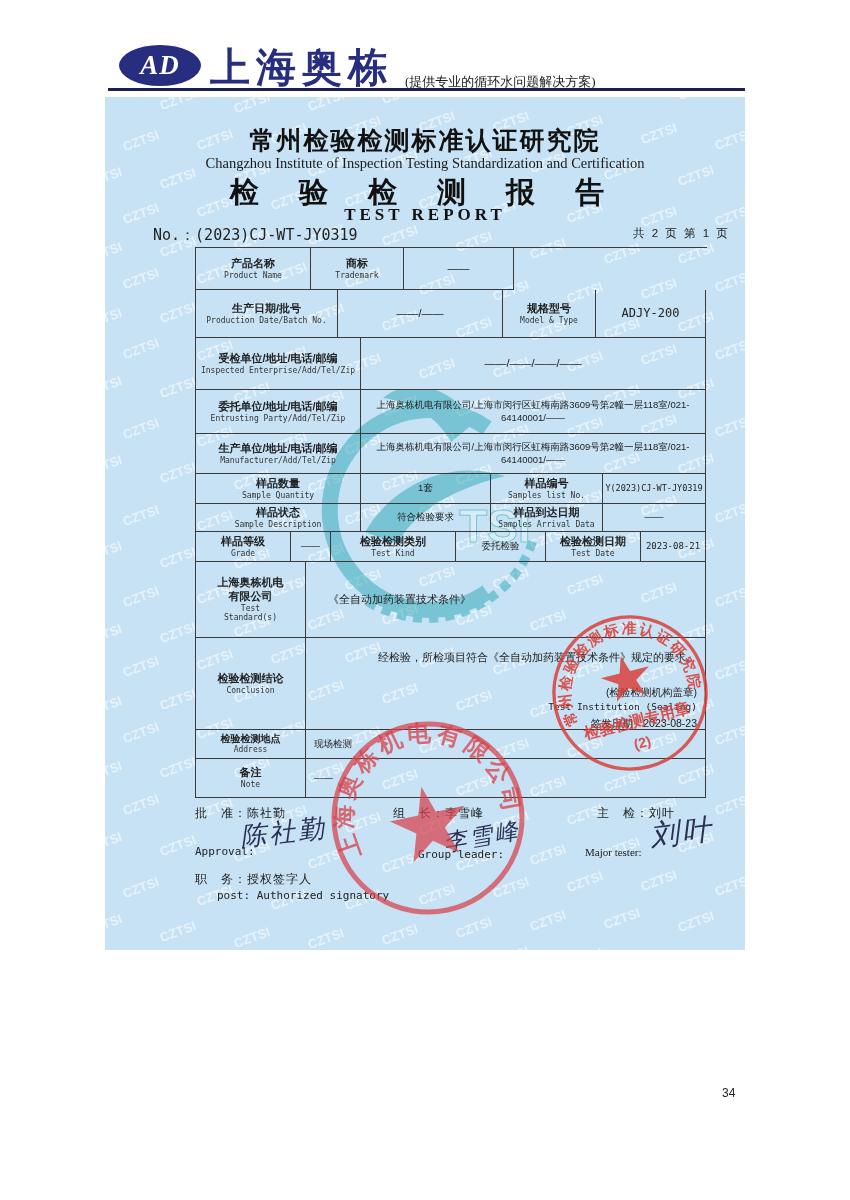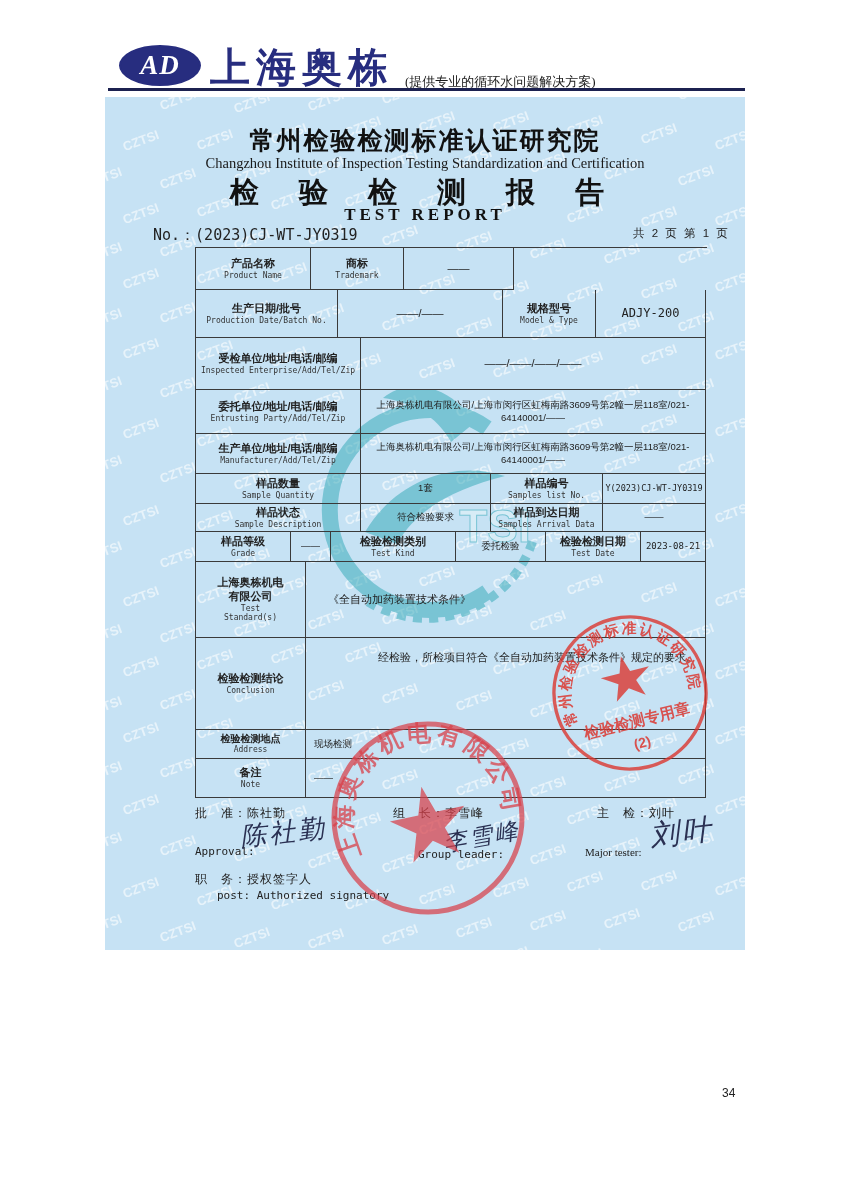--- a/index.html
+++ b/index.html
@@ -452,20 +452,25 @@
           </div>
         </div>
 
         <div class="row" style="height:92px">
           <div class="cell" style="width:110px">
             <span class="cn">检验检测结论</span>
             <span class="en">Conclusion</span>
           </div>
           <div class="cell concl-cell" style="width:400px">
             <div class="concl-text">经检验，所检项目符合《全自动加药装置技术条件》规定的要求。</div>
+            <div class="seal-note">
+              <div class="n1">(检验检测机构盖章)</div>
+              <div class="n2">Test Institution (Sealing)</div>
+              <div class="n3">签发日期　2023-08-23</div>
+            </div>
           </div>
         </div>
 
         <div class="row" style="height:29px">
           <div class="cell" style="width:110px">
             <span class="cn" style="font-size:10px">检验检测地点</span>
             <span class="en">Address</span>
           </div>
           <div class="cell" style="width:400px; align-items:flex-start;">
             <span class="val small" style="padding-left:6px">现场检测</span>

